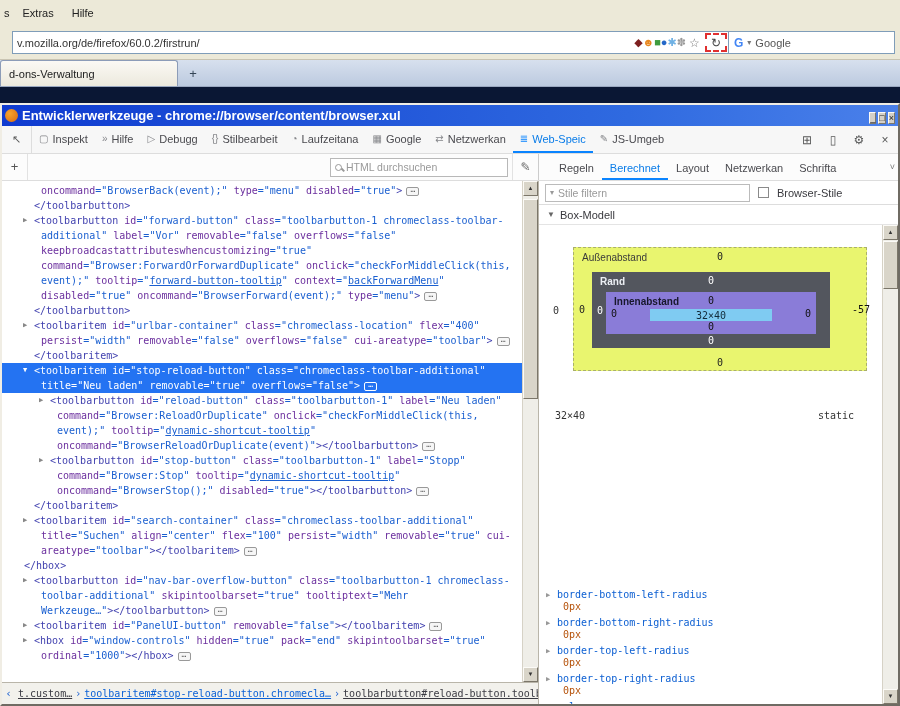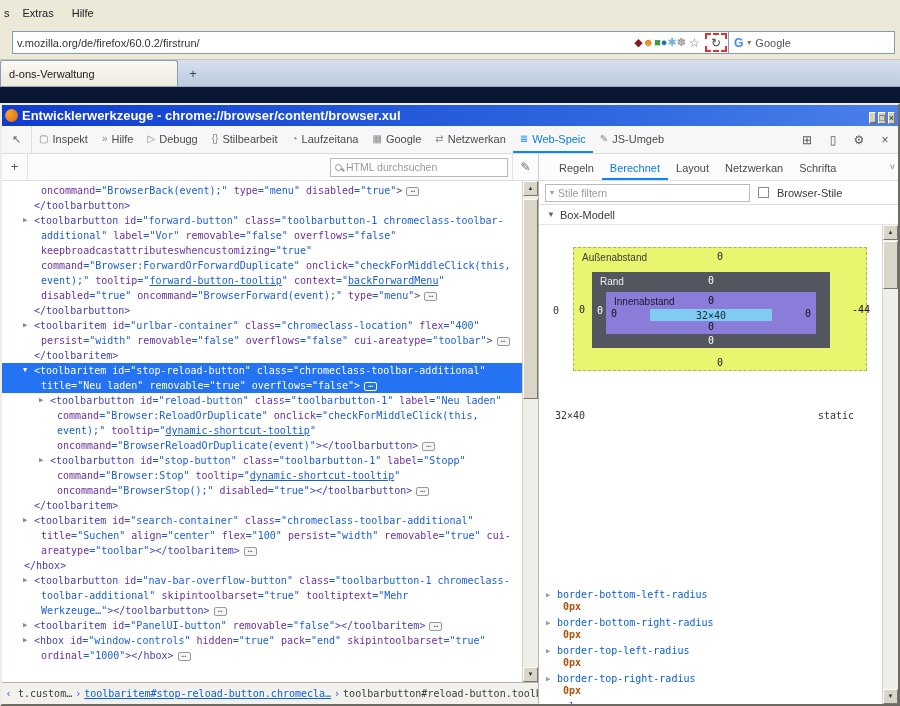--- a/index.html
+++ b/index.html
@@ -73,21 +73,21 @@
   
   .vscroll { position:absolute; width:16px; background:#efeee8; border-left:1px solid #d6d2c6; }
   .vs-left { right:0; top:0; bottom:22px; }
   .vs-right { right:0; top:44px; bottom:0; }
   .sbtn { position:absolute; left:0; right:0; height:15px; background:#d9d5c9; border:1px solid; border-color:#fcfbf7 #7b7669 #7b7669 #fcfbf7; font-size:6px; color:#333; text-align:center; line-height:13px; }
   .sb-up { top:0; } .sb-dn { bottom:0; }
   .sthumb { position:absolute; left:0; right:0; background:#d9d5c9; border:1px solid; border-color:#fcfbf7 #7b7669 #7b7669 #fcfbf7; }
 
   .crumbbar { position:absolute; left:0; right:0; bottom:0; height:22px; background:#f2f1ec; border-top:1px solid #b9b5a9; display:flex; align-items:center; font-family:"DejaVu Sans Mono",monospace; font-size:10px; overflow:hidden; }
   .crumb-arrow { width:13px; text-align:center; color:#1a5fd0; font-size:11px; flex:none; }
-  .crumb { padding:0 3px; white-space:nowrap; color:#3a3a42; }
+  .crumb { padding:0 3px; white-space:nowrap; color:#3a3a42;text-decoration:underline; }
   .crumb.sel { color:#0b61d6; text-decoration:underline; }
   .crumb-sep { color:#1a5fd0; font-size:10px; }
 
   
   .right-pane { flex:1; position:relative; background:#fff; min-width:0; }
   .filter-row { height:24px; border-bottom:1px solid #ddd; display:flex; align-items:center; padding:0 6px; gap:8px; }
   .filterbox { width:205px; height:18px; border:1px solid #bbb; background:#fff; display:flex; align-items:center; padding:0 4px; gap:4px; }
   .funnel { font-size:8px; color:#999; }
   .filterbox input { border:none; outline:none; flex:1; font-size:10.5px; color:#444; font-family:"Liberation Sans",sans-serif; }
   .filterbox input::placeholder { color:#999; }
@@ -99,34 +99,34 @@
   .bm-area { position:relative; height:178px; }
   .bm-out0 { position:absolute; left:14px; top:80px; font-size:10px; color:#333; font-family:"DejaVu Sans Mono",monospace; }
   .bm-margin { position:absolute; left:34px; top:22px; width:294px; height:124px; background:#e9f56f; border:1px dashed #aab06a; }
   .bm-mlabel { position:absolute; left:8px; top:4px; font-size:10px; color:#3a3a3a; }
   .bm-val { position:absolute; font-size:10px; font-family:"DejaVu Sans Mono",monospace; color:#222; }
   .vtopc { top:3px; left:50%; transform:translateX(-50%); }
   .vbotc { bottom:2px; left:50%; transform:translateX(-50%); }
   .vmidl { top:50%; transform:translateY(-50%); left:5px; }
   .vmidr { top:50%; transform:translateY(-50%); right:5px; }
   .bm-border { position:absolute; left:18px; top:24px; right:36px; bottom:22px; background:#53565e; }
-  .bm-border .bm-mlabel { color:#eceff4; }
+  .bm-border .bm-mlabel { color:#eceff4;font-weight:bold; }
   .bm-border .bm-val { color:#fff; }
   .bm-padding { position:absolute; left:14px; top:20px; right:14px; bottom:14px; background:#8a7cd8; }
   .bm-padding .bm-mlabel { color:#17172b; }
   .bm-padding .bm-val { color:#111; }
   .bm-content { position:absolute; left:44px; top:17px; right:44px; bottom:13px; background:#7fcbf2; display:flex; align-items:center; justify-content:center; font-size:10px; color:#122b3a; font-family:"DejaVu Sans Mono",monospace; }
   .bm-mright { right:-4px; color:#111; }
   .bm-foot { height:24px; display:flex; align-items:center; justify-content:space-between; padding:0 44px 0 16px; font-size:10px; color:#333; font-family:"DejaVu Sans Mono",monospace; }
 
   #props { position:absolute; left:0; right:16px; top:404px; bottom:0; overflow:hidden; padding-top:2px; }
   .prop { position:relative; padding:2px 0 1px 18px; font-family:"DejaVu Sans Mono",monospace; font-size:10px; }
   .prop .parrow { position:absolute; left:7px; top:4px; font-size:7px; color:#999; }
   .pname { color:#0c5fd2; }
-  .pval { padding-left:6px; color:#b5520a; line-height:14px;font-weight:bold; }
+  .pval { padding-left:6px; color:#b5520a; line-height:14px; }
 </style>
 </head>
 <body>
 
 <div class="stage">
 
   <div class="menubar">
     <span class="mpart">s</span>
     <span id="menu-items"><span class="mitem">Extras</span><span class="mitem">Hilfe</span></span>
   </div>
@@ -293,21 +293,21 @@
           <span class="tw">▼</span>
           <span>Box-Modell</span>
         </div>
 
         <div class="bm-area">
           <span class="bm-out0">0</span>
           <div class="bm-margin">
             <span class="bm-mlabel">Außenabstand</span>
             <span class="bm-val vtopc">0</span>
             <span class="bm-val vmidl">0</span>
-            <span class="bm-val vmidr bm-mright">-44</span>
+            <span class="bm-val vmidr bm-mright">-57</span>
             <span class="bm-val vbotc">0</span>
             <div class="bm-border">
               <span class="bm-mlabel">Rand</span>
               <span class="bm-val vtopc">0</span>
               <span class="bm-val vmidl">0</span>
               <span class="bm-val vbotc">0</span>
               <div class="bm-padding">
                 <span class="bm-mlabel">Innenabstand</span>
                 <span class="bm-val vtopc">0</span>
                 <span class="bm-val vmidl">0</span>

